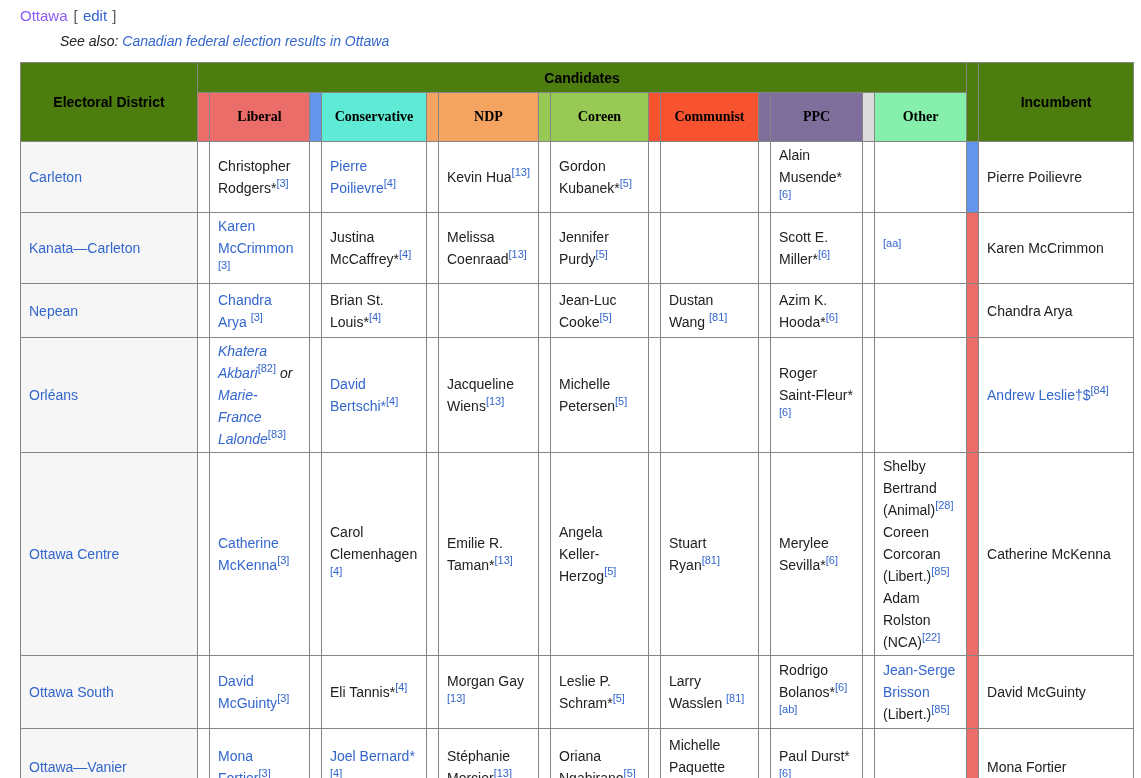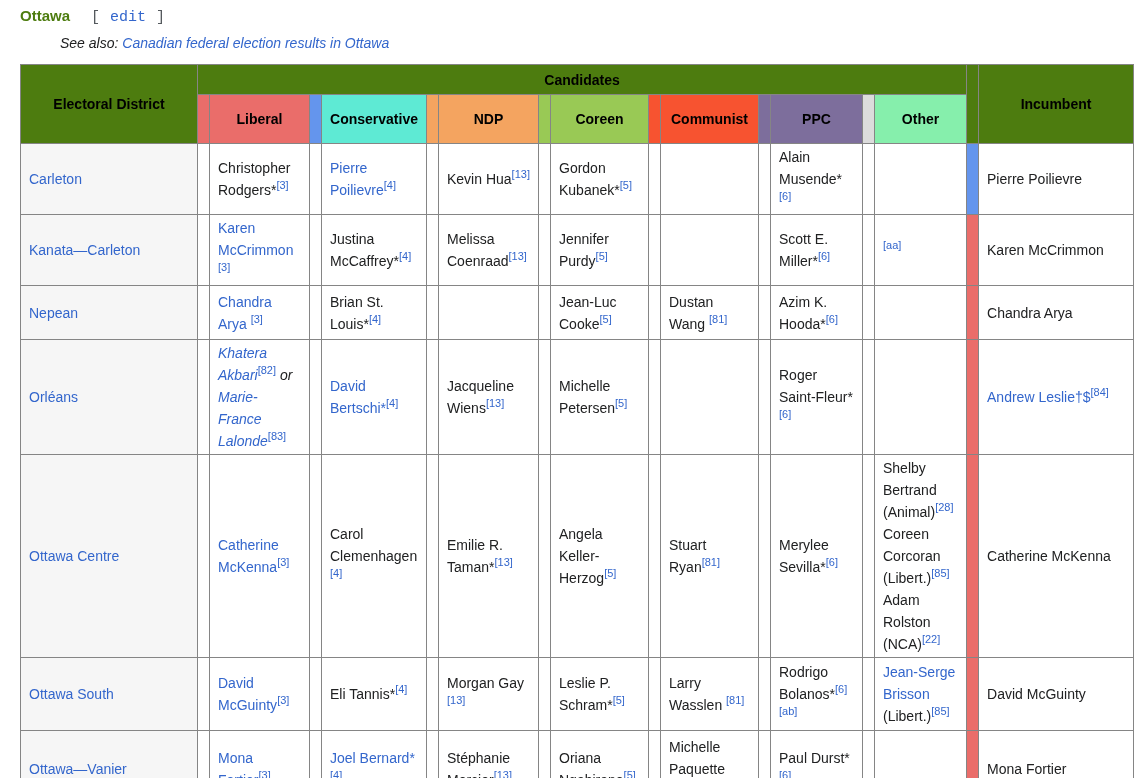--- a/index.html
+++ b/index.html
@@ -4,31 +4,31 @@
 <style>
   html,body{margin:0;padding:0;background:#fff;}
   body{
     width:1141px;height:778px;overflow:hidden;
     font-family:"Liberation Sans","DejaVu Sans",sans-serif;
     color:#202122;font-size:14px;
   }
   .page{padding:5px 6px 0 20px;}
   a{color:#3366cc;text-decoration:none;}
   .heading{font-size:15px;margin:2px 0 9px 0;}
-  .heading .title{font-weight:bold;color:#4d7c0f;}
-  .heading .brackets{color:#54595d;font-weight:normal;margin-left:21px;font-family:Liberation Mono, monospace;}
+  .heading .title{font-weight:normal;color:#8b5cf6;}
+  .heading .brackets{color:#54595d;font-weight:normal;margin-left:6px;}
   .heading .brackets a{margin:0 1px;}
   .see-also{font-style:italic;margin:0 0 13px 40px;}
   table.candidates{
     border-collapse:collapse;table-layout:fixed;width:1113px;
     background:#ffffff;font-size:14px;
   }
   th,td{border:1px solid #858585;vertical-align:middle;}
   th{background:#4d7c0f;color:#000;font-weight:bold;text-align:center;padding:2px 4px;}
-  th.party-name{padding:16px 2px;}
+  th.party-name{padding:16px 2px;font-family:Liberation Serif, serif;}
   td.swatch,th.swatch{padding:0;}
   td.cand{padding:2px 8px;line-height:22px;text-align:left;background:#fff;word-wrap:break-word;}
   td.district{background:#f6f6f6;padding:2px 8px;line-height:22px;text-align:left;}
   sup{font-size:11px;line-height:1;vertical-align:super;text-align:right;}
   sup a{white-space:nowrap;}
 </style>
 </head>
 <body>
 
 <div class="page">

